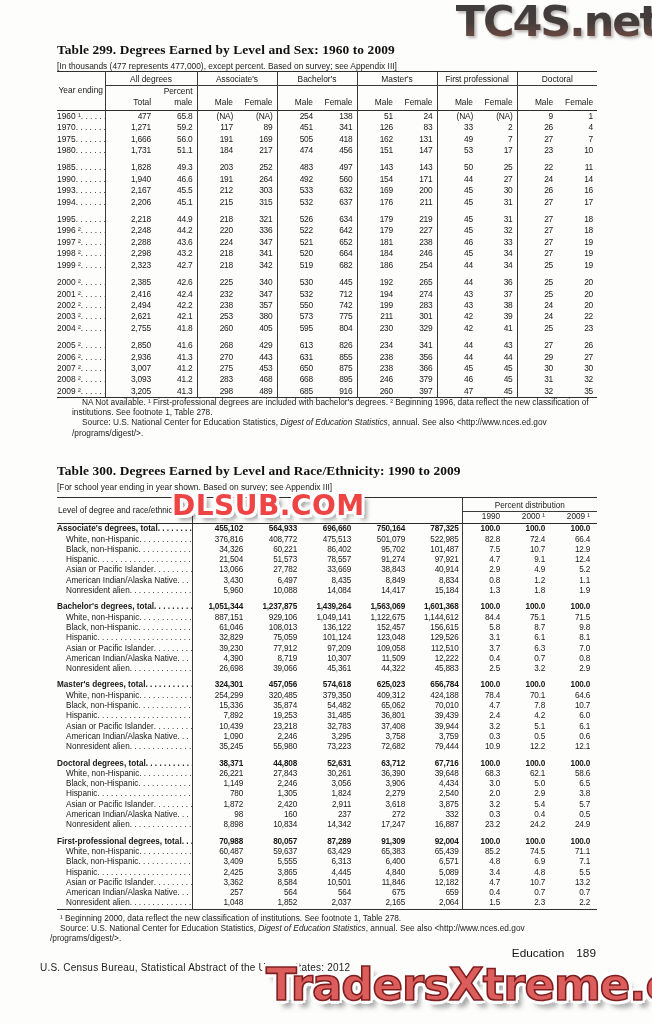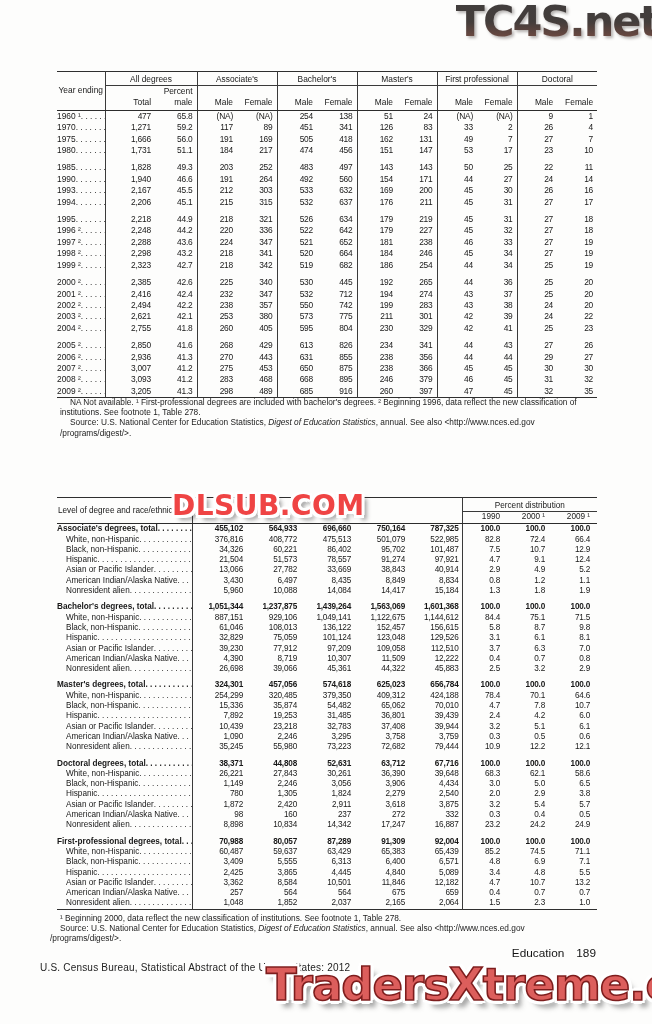--- a/index.html
+++ b/index.html
@@ -91,20 +91,24 @@
       -3px -3px 0 #fff, 3px -3px 0 #fff, -3px 3px 0 #fff, 3px 3px 0 #fff,
       -4px 0 0 #fff, 4px 0 0 #fff, 0 -4px 0 #fff, 0 4px 0 #fff,
       6px 7px 5px rgba(70,70,70,.5);
   }
 </style>
 </head>
 <body>
 
 <div class="page">
 
+  <div class="block" style="left:57px; top:42px; width:548px">
+    <div class="t-title">Table 299. Degrees Earned by Level and Sex: 1960 to 2009</div>
+    <div class="t-note">[In thousands (477 represents 477,000), except percent. Based on survey; see Appendix III]</div>
+  </div>
 
   <table class="tbl tbl299" style="left:57px; top:71px; width:540px">
     <colgroup>
       <col style="width:48px">
         <col style="width:50px">
         <col style="width:42px">
       <col style="width:40px">
         <col style="width:40px">
         <col style="width:40px">
         <col style="width:40px">
@@ -657,25 +661,29 @@
           <td class="num sep">260</td>
           <td class="num">397</td>
           <td class="num sep">47</td>
           <td class="num">45</td>
           <td class="num sep">32</td>
           <td class="num">35</td>
         </tr>
       </tbody>
   </table>
 
-  <div class="fnblock" style="left:60px; top:397px; width:548px">
+  <div class="fnblock" style="left:72px; top:397px; width:548px">
     <p class="fn">NA Not available. ¹ First-professional degrees are included with bachelor's degrees. ² Beginning 1996, data reflect the new classification of institutions. See footnote 1, Table 278.</p>
     <p class="fn"><span>Source: U.S. National Center for Education Statistics, </span><i>Digest of Education Statistics</i><span>, annual. See also &lt;http://www.nces.ed.gov /programs/digest/&gt;.</span></p>
   </div>
 
+  <div class="block" style="left:57px; top:463px; width:548px">
+    <div class="t-title">Table 300. Degrees Earned by Level and Race/Ethnicity: 1990 to 2009</div>
+    <div class="t-note">[For school year ending in year shown. Based on survey; see Appendix III]</div>
+  </div>
 
   <table class="tbl tbl300" style="left:57px; top:497px; width:540px">
     <colgroup>
       <col style="width:135px">
       <col style="width:54px">
         <col style="width:54px">
         <col style="width:54px">
         <col style="width:54px">
         <col style="width:54px">
       <col style="width:45px">
@@ -1290,21 +1298,21 @@
               <span class="dots"> . . . . . . . . . . . . . . . . . . . . . . . . . . . . . . . . . . . . . . . . . . . . . . . . . . . . . . . . . . . .</span>
             </div>
           </td>
           <td class="num sep">1,048</td>
           <td class="num">1,852</td>
           <td class="num">2,037</td>
           <td class="num">2,165</td>
           <td class="num">2,064</td>
           <td class="num pct sep">1.5</td>
           <td class="num pct">2.3</td>
-          <td class="num pct">1.0</td>
+          <td class="num pct">2.2</td>
         </tr>
       </tbody>
   </table>
 
   <div class="fnblock" style="left:50px; top:913px; width:548px">
     <p class="fn">¹ Beginning 2000, data reflect the new classification of institutions. See footnote 1, Table 278.</p>
     <p class="fn"><span>Source: U.S. National Center for Education Statistics, </span><i>Digest of Education Statistics</i><span>, annual. See also &lt;http://www.nces.ed.gov /programs/digest/&gt;.</span></p>
   </div>
 
   <div class="edu"><span>Education</span><span class="pgnum">189</span></div>

